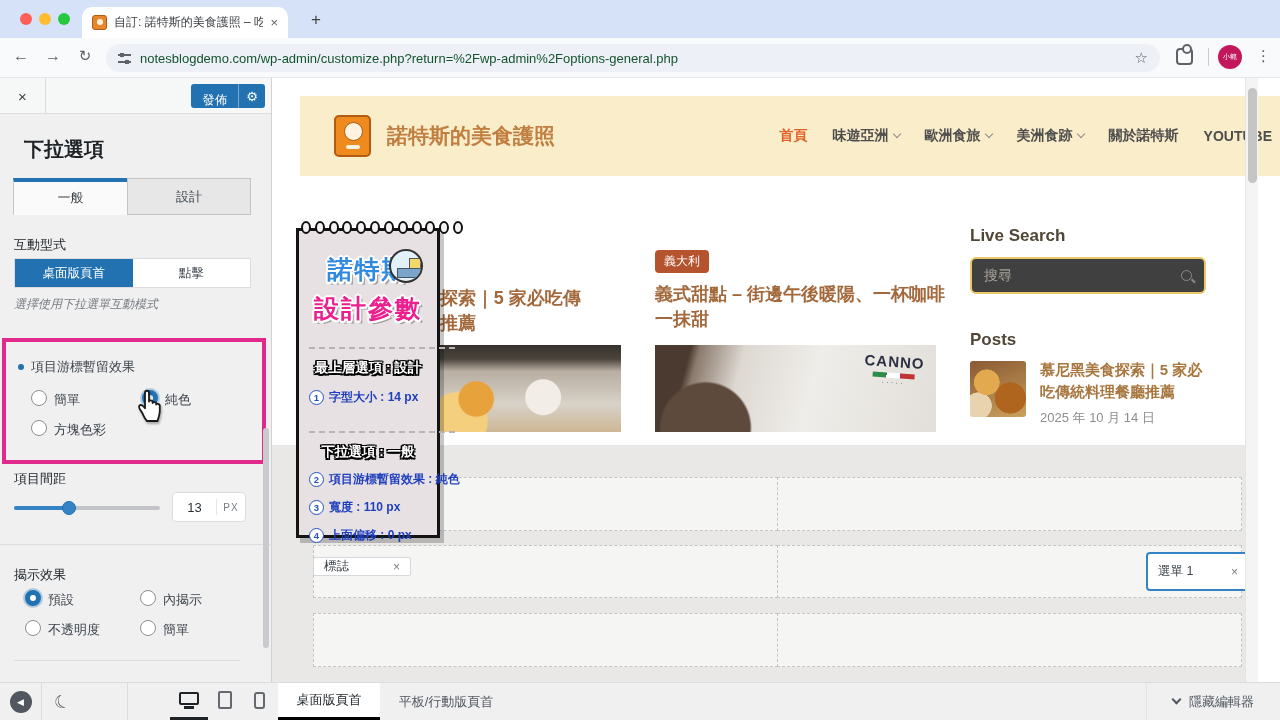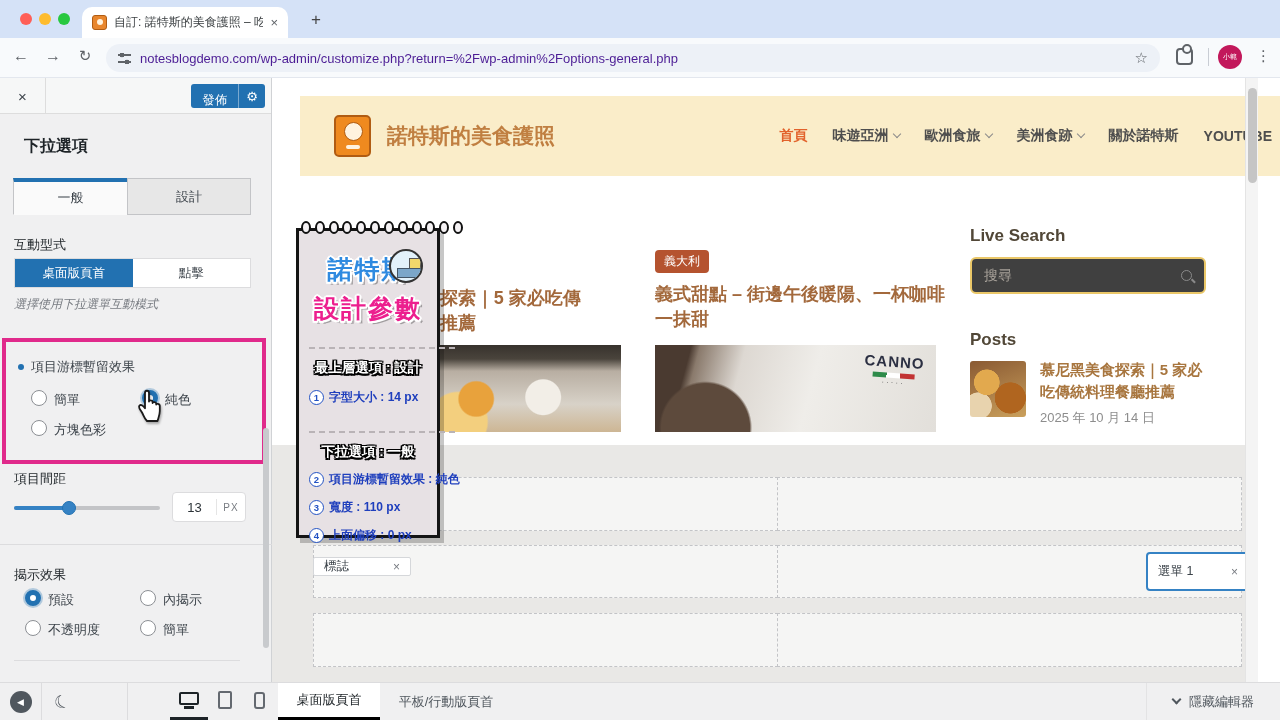--- a/index.html
+++ b/index.html
@@ -19,37 +19,37 @@
   .newtab { position:absolute; left:304px; top:8px; width:24px; height:24px; display:flex; align-items:center; justify-content:center; font-size:17px; color:#444; }
   .toolbar { position:absolute; left:0; top:38px; width:1280px; height:40px; background:#f8fafc; border-bottom:1px solid #e3e7ee; }
   .navbtn { position:absolute; top:9px; font-size:16px; color:#5f6368; width:22px; text-align:center; }
   .b-back { left:10px; } .b-fwd { left:42px; } .b-reload { left:74px; font-size:15px; }
   .urlbar { position:absolute; left:106px; top:6px; width:1054px; height:28px; background:#edf1f7; border-radius:14px; display:flex; align-items:center; padding:0 12px; gap:9px; }
   .tune-icon { width:13px; height:11px; background:
       linear-gradient(#5f6368 0 0) 0 1px/13px 2px no-repeat,
       linear-gradient(#5f6368 0 0) 0 8px/13px 2px no-repeat,
       radial-gradient(circle at 4px 2px,#5f6368 2.2px,transparent 2.6px),
       radial-gradient(circle at 9px 9px,#5f6368 2.2px,transparent 2.6px); }
-  .url-text { flex:1; font-size:13px; color:#4c1d95; white-space:nowrap; overflow:hidden; }
+  .url-text { flex:1; font-size:13px; color:#14532d; white-space:nowrap; overflow:hidden; }
   .star { font-size:15px; color:#5f6368; }
   .ext-icon { position:absolute; left:1176px; top:10px; width:17px; height:17px; border:2px solid #5f6368; border-radius:4px; }
   .ext-icon::after { content:""; position:absolute; left:4px; top:-6px; width:6px; height:6px; border-radius:50%; border:2px solid #5f6368; background:#f8fafc; }
   .chrome-sep { position:absolute; left:1208px; top:10px; width:1px; height:18px; background:#c9cdd4; }
   .avatar { position:absolute; left:1218px; top:7px; width:24px; height:24px; border-radius:50%; background:#c2185b; color:#fff; font-size:7px; display:flex; align-items:center; justify-content:center; }
   .menu-dots { position:absolute; left:1256px; top:9px; font-size:15px; color:#5f6368; }
 
   
   .workspace { position:absolute; left:0; top:78px; width:1280px; height:604px; }
   .sidebar { position:absolute; left:0; top:0; width:272px; height:604px; background:#f0f0f1; border-right:1px solid #d0d2d5; }
   .cust-header { position:absolute; left:0; top:0; width:100%; height:36px; background:#f6f7f7; border-bottom:1px solid #ddd; }
   .cust-close { position:absolute; left:0; top:0; width:46px; height:36px; border-right:1px solid #ddd; display:flex; align-items:center; justify-content:center; font-size:15px; color:#3c434a; }
   .publish-wrap { position:absolute; right:6px; top:6px; height:24px; display:flex; background:#2271b1; border-radius:3px; overflow:hidden; }
   .publish-btn { color:#fff; font-size:12.5px; display:flex; align-items:center; padding:0 11px;margin-top:8px; }
   .gear-btn { color:#fff; font-size:13px; display:flex; align-items:center; padding:0 7px; border-left:1px solid rgba(255,255,255,.4); }
-  .panel-title { position:absolute; left:24px; top:58px; font-size:16px; font-weight:bold; color:#1d2327; }
+  .panel-title { position:absolute; left:24px; top:58px; font-size:20px; font-weight:bold; color:#1d2327; }
   .ctabs { position:absolute; left:13px; top:100px; display:flex; }
   .ctab { width:115px; height:37px; display:flex; align-items:center; justify-content:center; font-size:13px; color:#3c434a; border:1px solid #c3c4c7; }
   .ctab.active { background:#fafafa; border-top:4px solid #2271b1; border-bottom-color:#fafafa; }
   .ctab.inactive { background:#e7e7e7; width:124px; margin-left:-1px; }
   .sec-label { position:absolute; left:14px; font-size:13px; color:#1d2327; }
   .l-interaction { top:158px; }
   .toggle { position:absolute; left:14px; top:180px; width:237px; height:30px; display:flex; border:1px solid #dcdcde; }
   .toggle-opt { flex:1; display:flex; align-items:center; justify-content:center; font-size:12.5px; }
   .toggle-opt.on { background:#2271b1; color:#fff; }
   .toggle-opt.off { background:#fff; color:#3c434a; }

